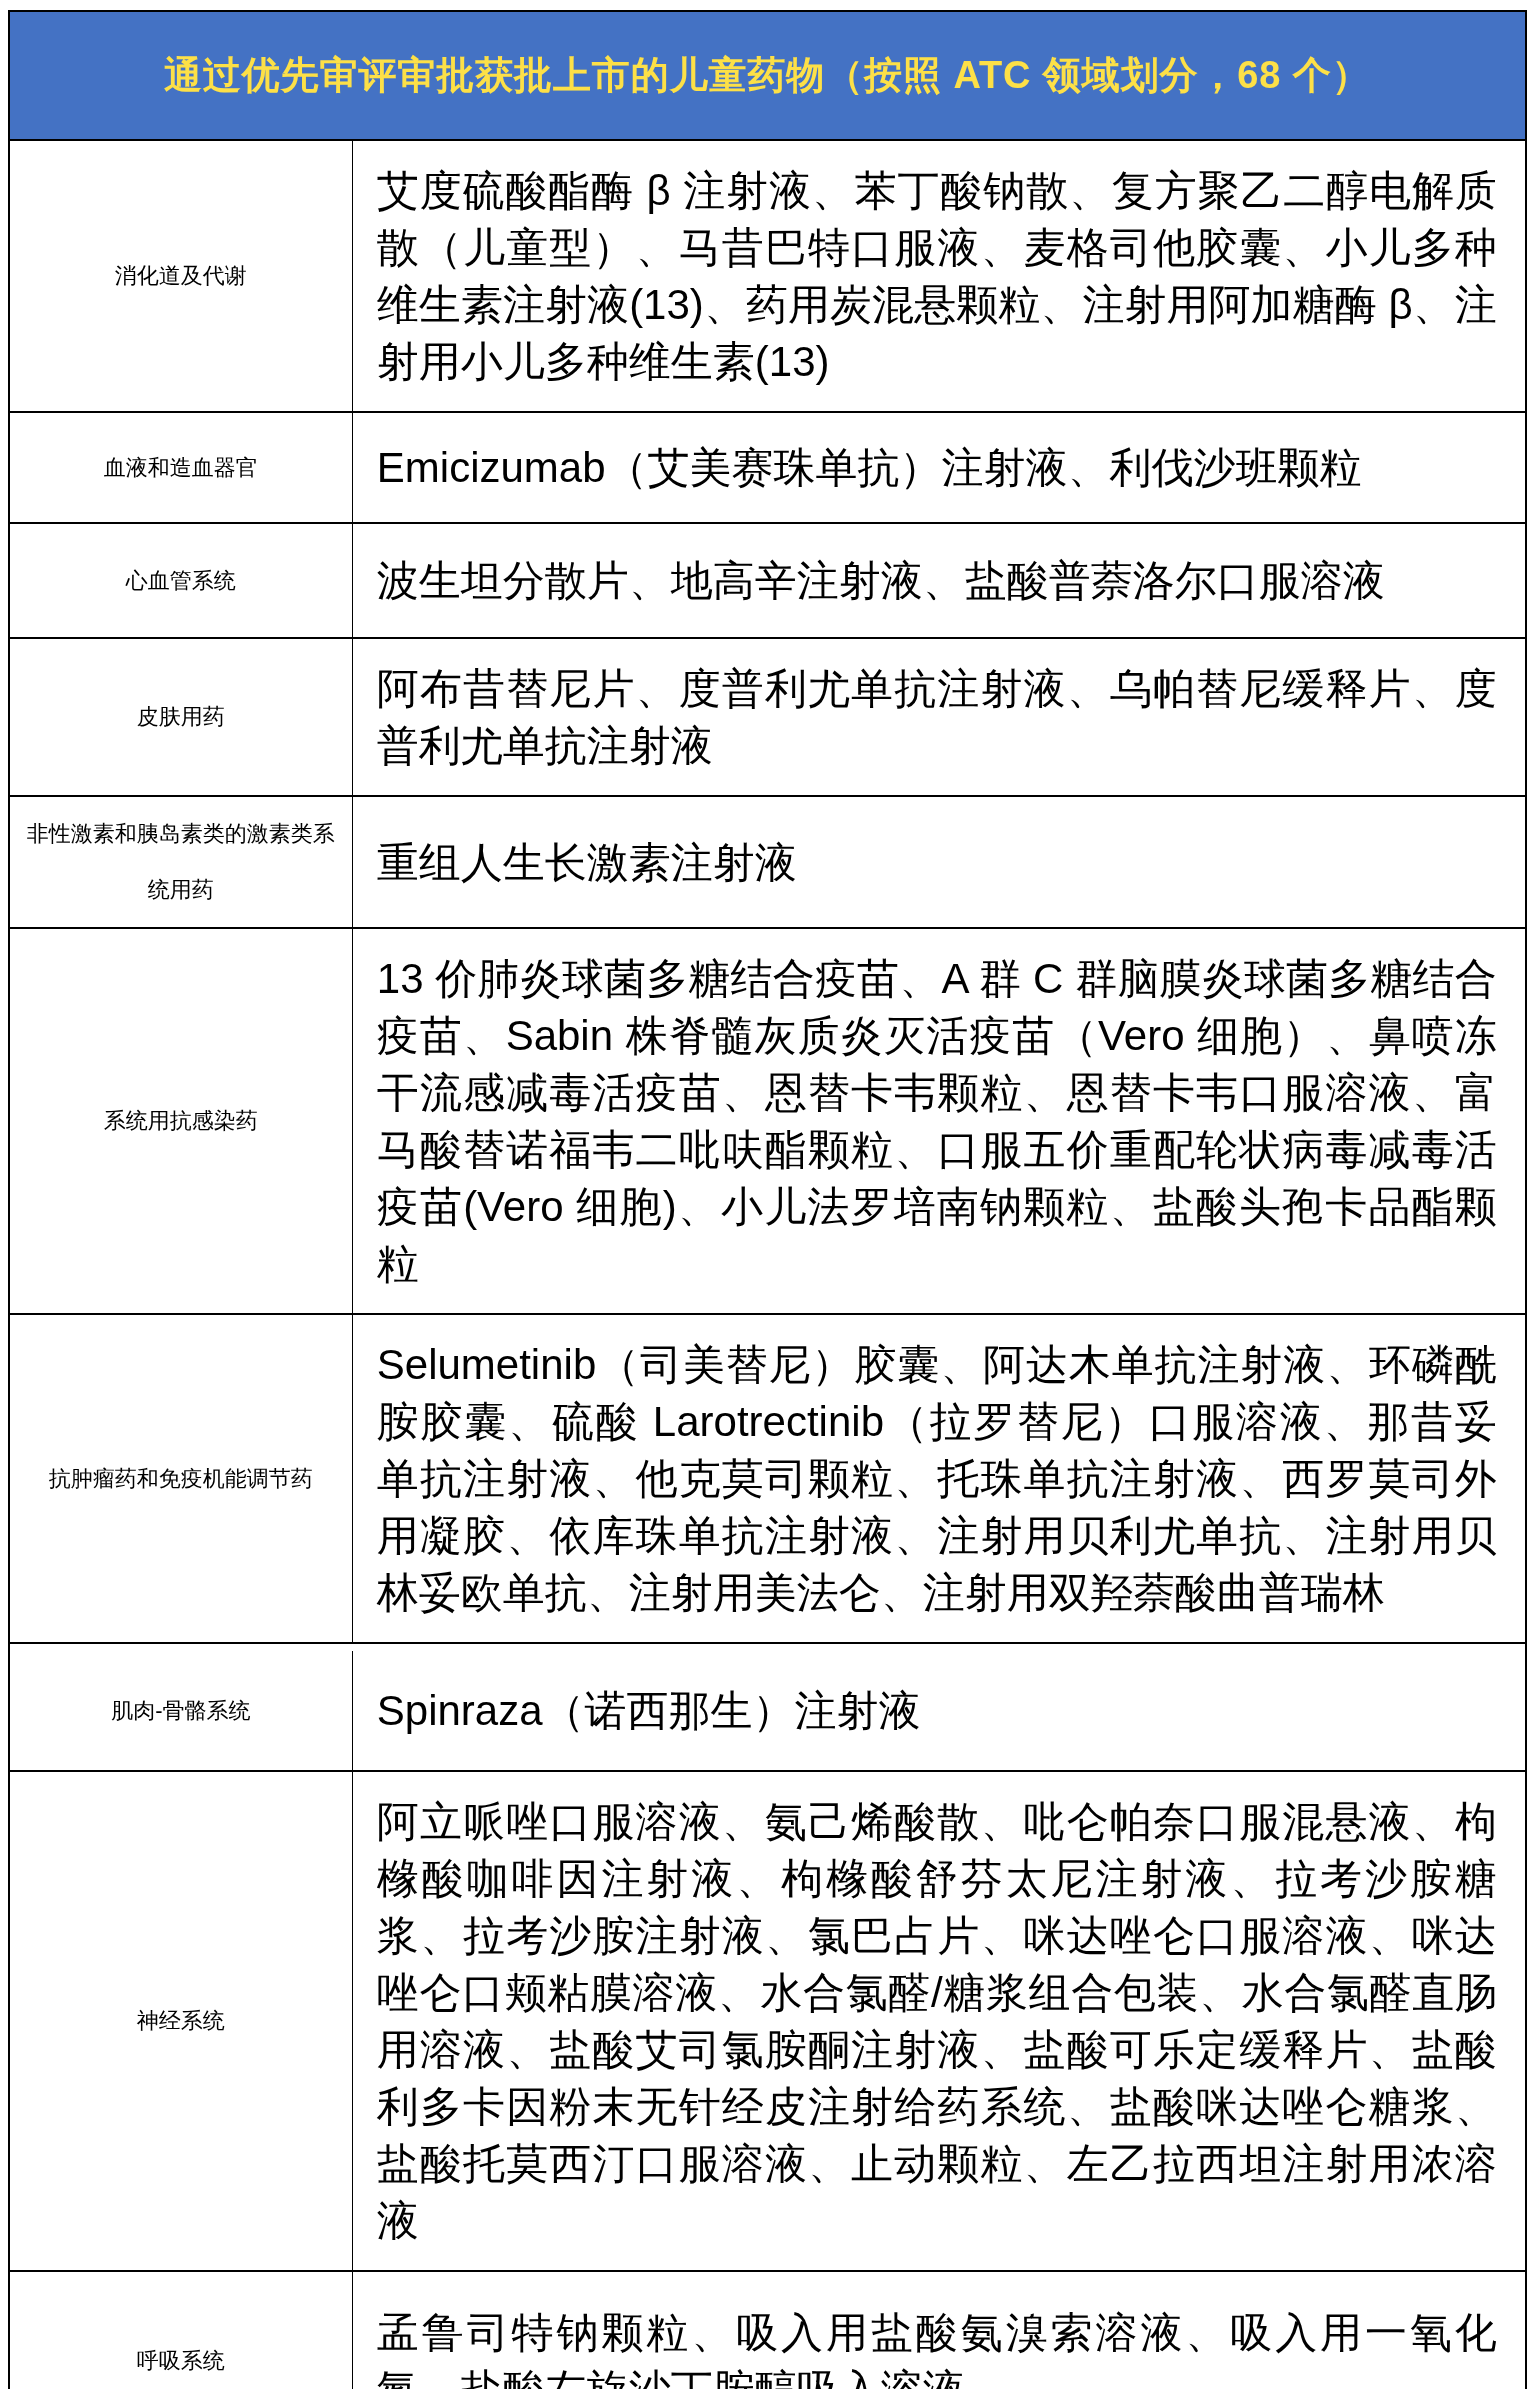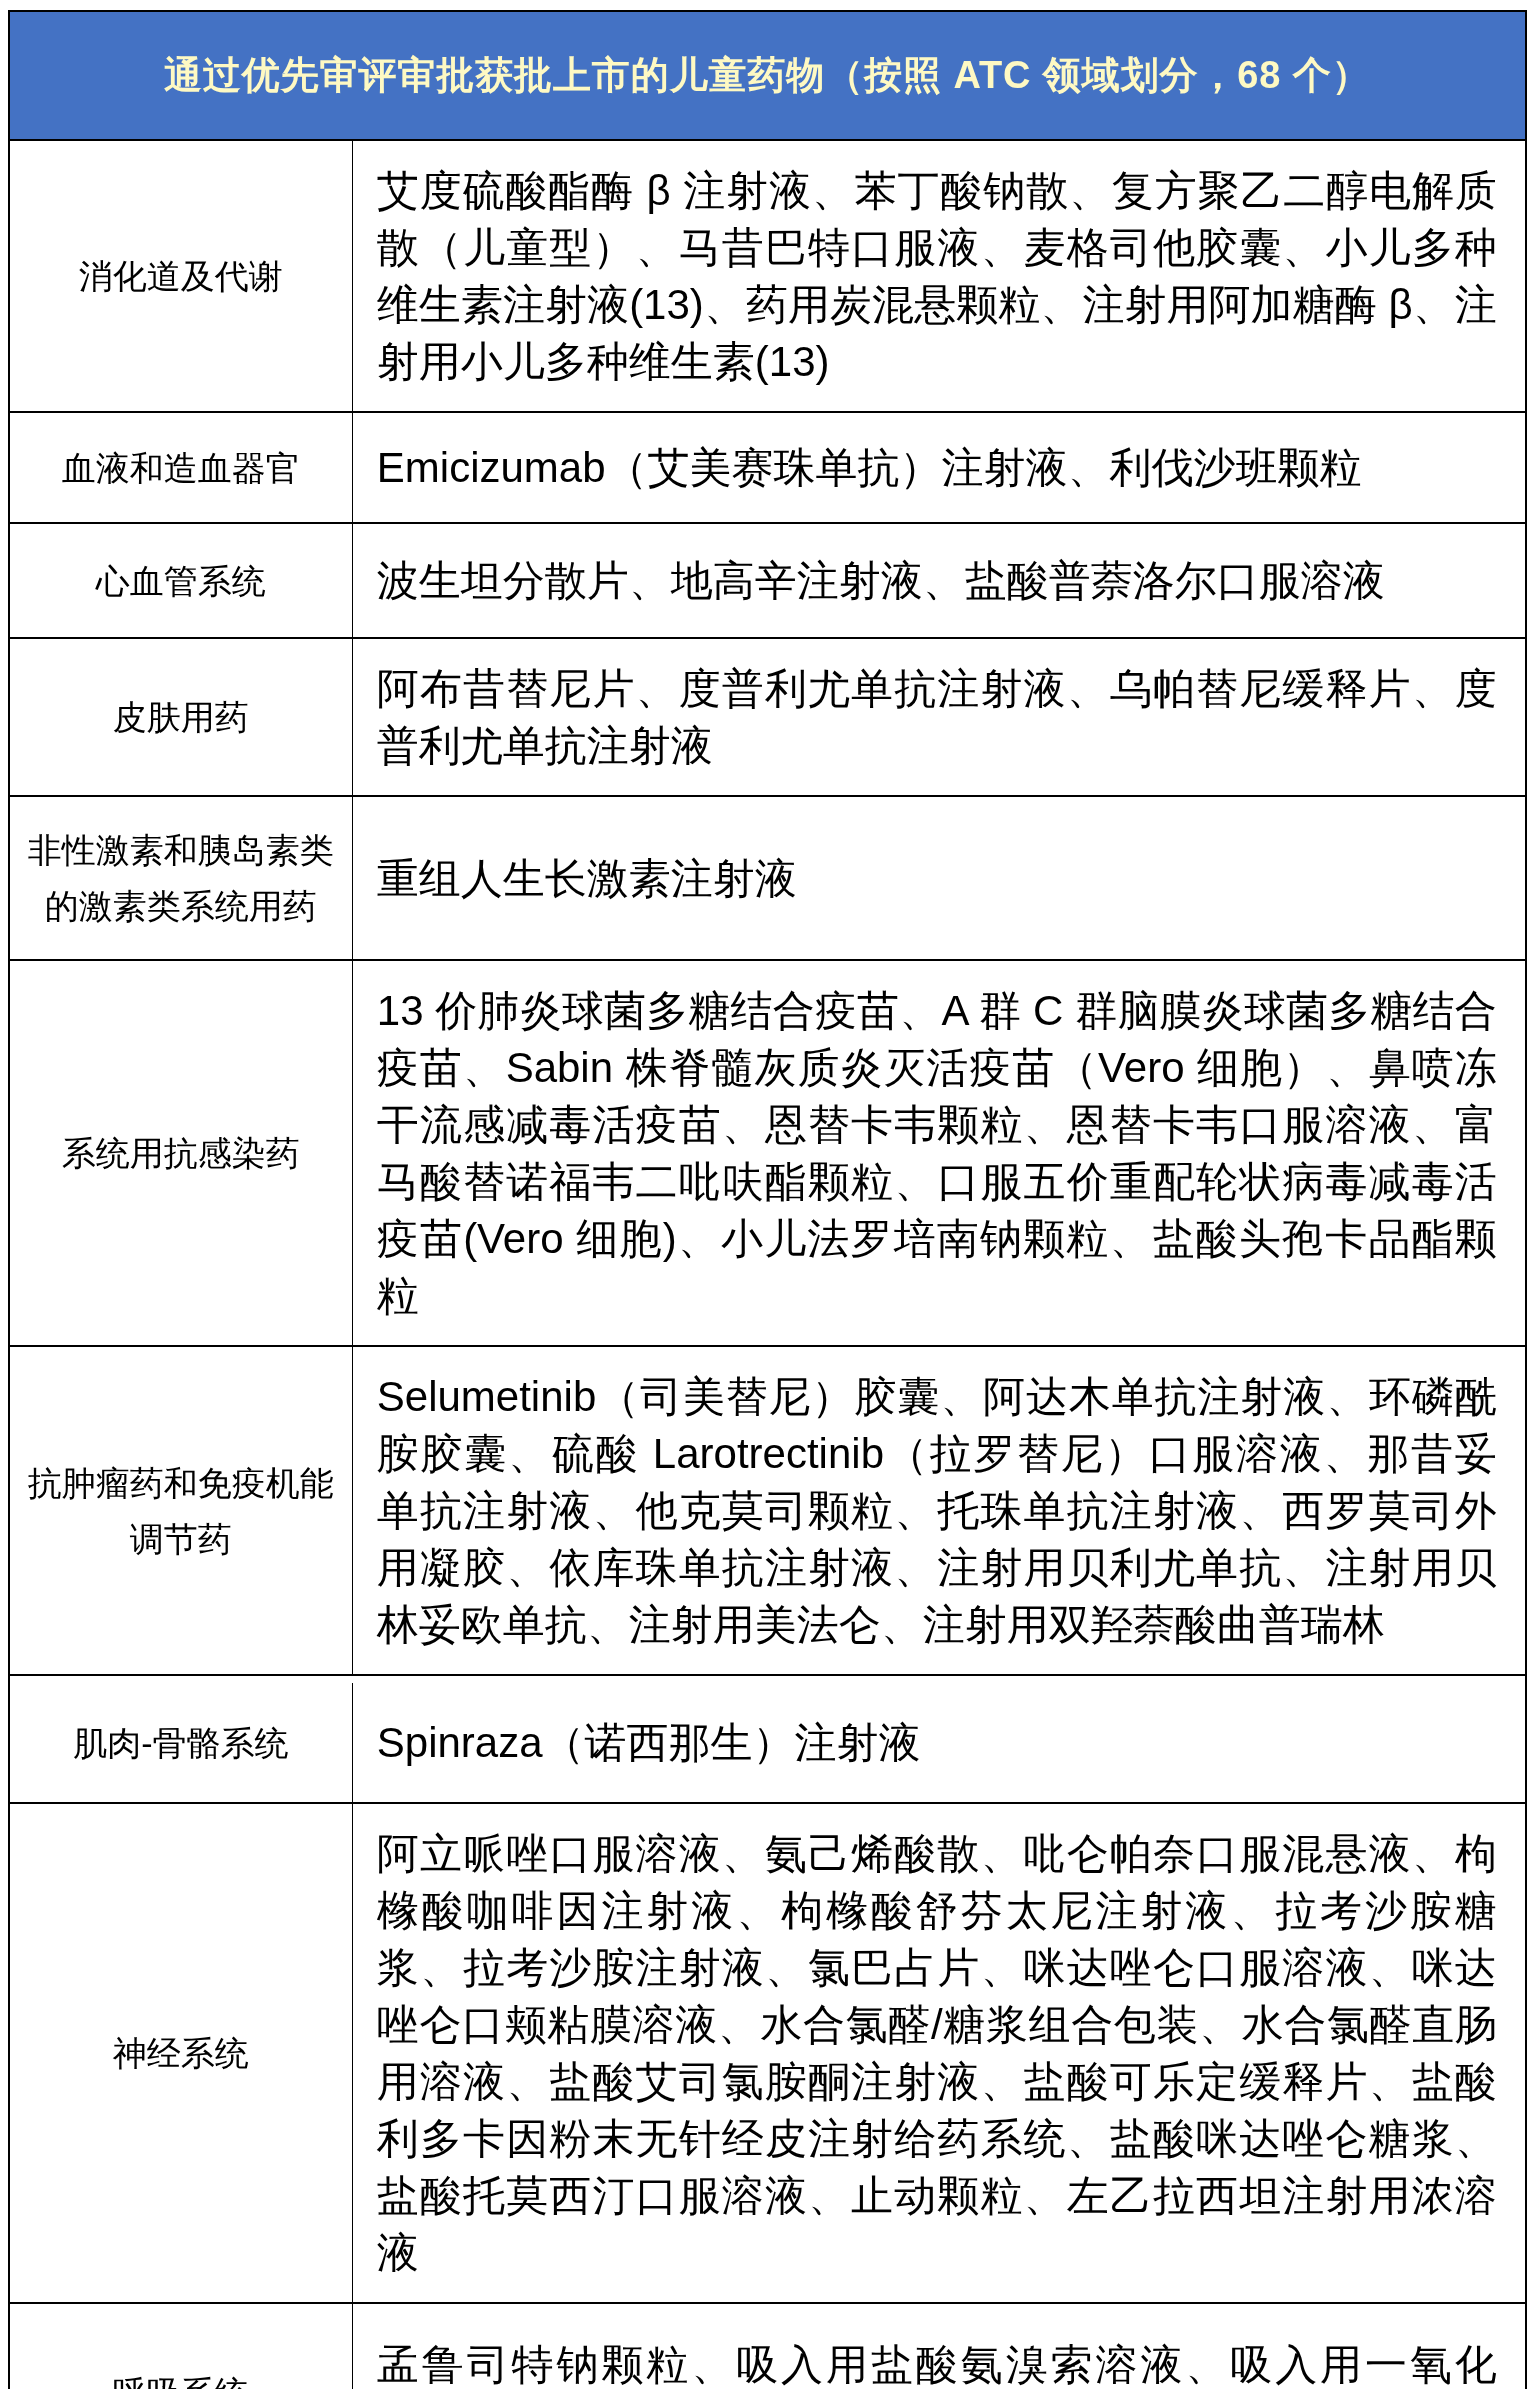--- a/index.html
+++ b/index.html
@@ -41,22 +41,22 @@
     border-bottom: 2.6px solid #000000;
   }
   .row:last-child { border-bottom: none; }
   .cell { display: flex; }
   .cell.category {
     flex: 0 0 343px;
     border-right: 1.7px solid #000000;
     align-items: center;
     justify-content: center;
     text-align: center;
-    padding: 25px 14px;
-    font-size: 34px;
+    padding: 9px 14px;
+    font-size: 22px;
     line-height: 56px;
   }
   .cell.drugs {
     flex: 1 1 auto;
     align-items: center;
     padding: 21px 28px 21px 24px;
     font-size: 42px;
     line-height: 57px;
   }
   .cell.drugs p {
@@ -77,21 +77,21 @@
   .row:nth-child(9)  { min-height: 434px; }
   .row:nth-child(10) { min-height: 179px; }
   .row:nth-child(11) { min-height: 115px; }
 </style>
 </head>
 <body>
 
 <div class="page">
   <div class="table-wrap">
     <div class="title-bar" style="background: rgb(68, 114, 196);">
-      <div class="title" style="color: #fef9c3;">通过优先审评审批获批上市的儿童药物（按照 ATC 领域划分，68 个）</div>
+      <div class="title" style="color: #fde047;">通过优先审评审批获批上市的儿童药物（按照 ATC 领域划分，68 个）</div>
     </div>
     <div id="table-body">
   <div class="row">
     <div class="cell category">消化道及代谢</div>
     <div class="cell drugs">
       <p>艾度硫酸酯酶 β 注射液、苯丁酸钠散、复方聚乙二醇电解质散（儿童型）、马昔巴特口服液、麦格司他胶囊、小儿多种维生素注射液(13)、药用炭混悬颗粒、注射用阿加糖酶 β、注射用小儿多种维生素(13)</p>
     </div>
   </div>
 
   <div class="row">

